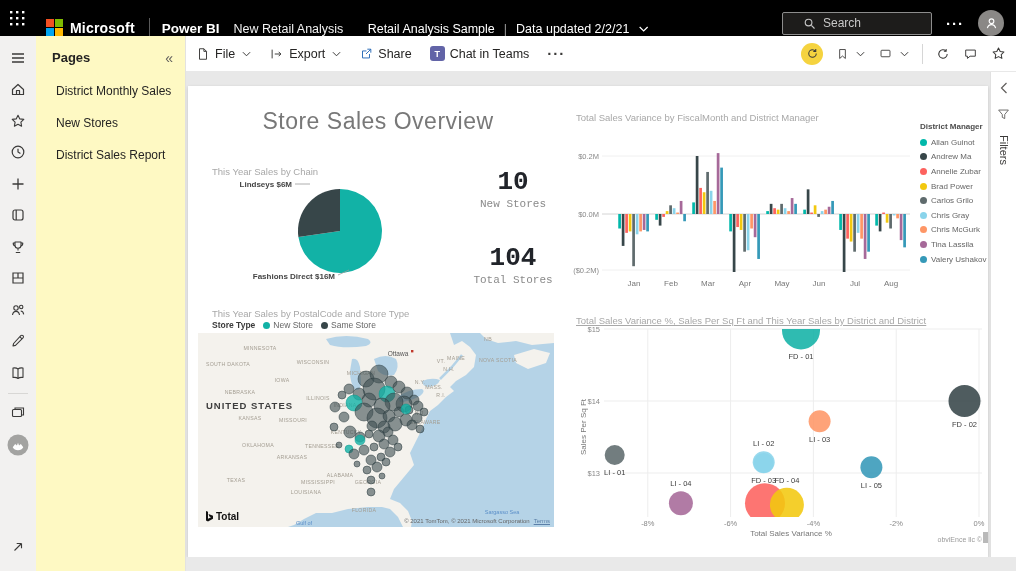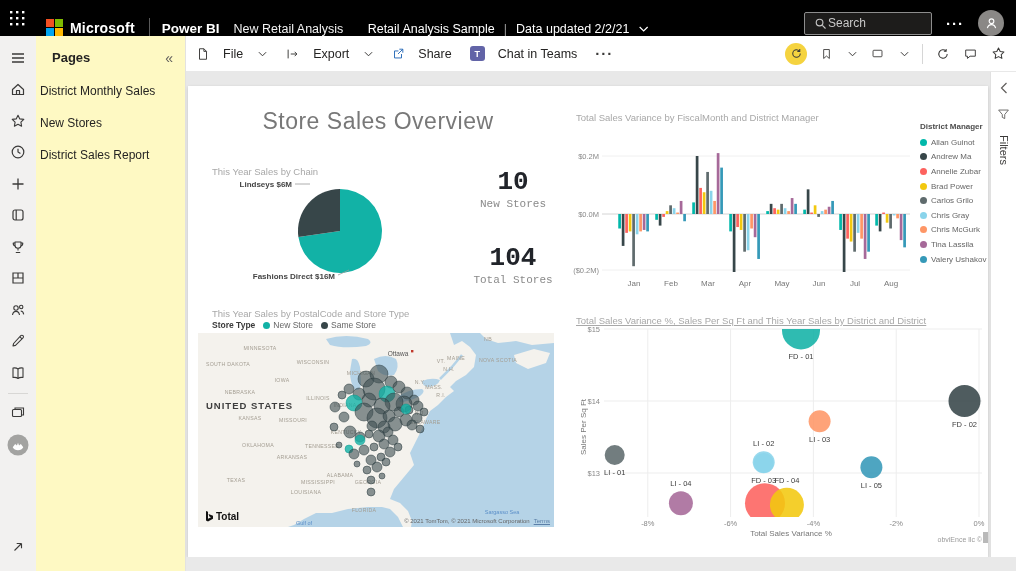--- a/index.html
+++ b/index.html
@@ -14,41 +14,41 @@
   .mslogo{display:flex;align-items:center;gap:7px;margin-left:12px;}
   .mssquares{display:grid;grid-template-columns:8px 8px;grid-template-rows:8px 8px;gap:1px;}
   .mssquares i{display:block;}
   .ms-name{font-size:14px;font-weight:bold;letter-spacing:.2px;}
   .tb-div{width:1px;height:18px;background:#5a5a5a;margin:0 12px 0 14px;}
   .product{font-size:13.5px;font-weight:bold;}
   .workspace-name{font-size:12.5px;margin-left:14px;color:#f2f2f2;}
   .tb-center{position:absolute;left:50%;transform:translateX(-50%);display:flex;align-items:center;gap:9px;font-size:12.5px;color:#fff;}
   .tb-center .sep{color:#9a9a9a;}
   .tb-right{margin-left:auto;display:flex;align-items:center;gap:14px;padding-right:12px;}
-  .searchbox{display:flex;align-items:center;gap:1px;width:108px;height:21px;background:#1d1c1b;
-             border:1px solid #8d8d8d;border-radius:2px;padding:0 9px;color:#c8c8c8;font-size:12px;cursor:text;}
+  .searchbox{display:flex;align-items:center;gap:7px;width:108px;height:21px;background:#1d1c1b;
+             border:1px solid #8d8d8d;border-radius:2px;padding:0 20px;color:#c8c8c8;font-size:12px;cursor:text;}
   .tb-more{font-size:15px;letter-spacing:1px;color:#fff;cursor:pointer;font-weight:bold;}
   .tb-avatar{width:26px;height:26px;border-radius:50%;background:#8a8886;display:flex;align-items:center;justify-content:center;cursor:pointer;}
   
   .rail{position:absolute;left:0;top:36px;width:36px;height:535px;background:#f2f1f0;display:flex;flex-direction:column;align-items:center;padding-top:6px;box-sizing:border-box;}
   .rail-btn{width:36px;height:31.5px;display:flex;align-items:center;justify-content:center;cursor:pointer;flex:0 0 auto;}
   .rail-sep{width:20px;height:1px;background:#d8d7d5;margin:4px 0;flex:0 0 auto;}
   .rail-spacer{flex:1 1 auto;}
   
   .pages{position:absolute;left:36px;top:36px;width:150px;height:535px;background:#fef9c3;border-right:1px solid #e3e2e1;box-sizing:border-box;}
   .pages-head{display:flex;align-items:center;justify-content:space-between;padding:14px 12px 10px 16px;}
   .pages-title{font-size:13px;font-weight:bold;color:#252423;}
   .pages-collapse{color:#605e5c;font-size:14px;cursor:pointer;line-height:10px;}
-  .page-item{height:32px;display:flex;align-items:center;font-size:12px;color:#252423;padding-left:4px;cursor:pointer;}
+  .page-item{height:32px;display:flex;align-items:center;font-size:12px;color:#252423;padding-left:20px;cursor:pointer;}
   .page-item.selected{background:#eaeaea;border-left:3px solid #1a1a1a;padding-left:13px;}
   
   .main{position:absolute;left:186px;top:36px;width:830px;height:535px;}
   .actionbar{position:absolute;left:0;top:0;width:830px;height:36px;background:#fff;border-bottom:1px solid #e8e8e8;
              display:flex;align-items:center;box-sizing:border-box;padding:0 10px 0 10px;}
-  .ab-item{display:flex;align-items:center;gap:13px;font-size:12.5px;color:#252423;margin-right:18px;cursor:pointer;text-align:right;}
+  .ab-item{display:flex;align-items:center;gap:5px;font-size:12.5px;color:#252423;margin-right:18px;cursor:pointer;text-align:right;}
   .ab-more{font-size:15px;font-weight:bold;color:#3b3a39;letter-spacing:1px;cursor:pointer;}
   .ab-right{margin-left:auto;display:flex;align-items:center;gap:13px;}
   .reset-btn{width:22px;height:22px;border-radius:50%;background:#f5d33f;display:flex;align-items:center;justify-content:center;cursor:pointer;}
   .ab-vdiv{width:1px;height:20px;background:#d6d6d6;}
   .icon-chev{margin-left:2px;}
   
   .canvas{position:absolute;left:0;top:36px;width:804px;height:485px;background:#e8e8e8;padding-left:17px;}
   .page-surface{position:absolute;left:2px;top:14px;width:800px;height:471px;background:#fff;box-shadow:0 1px 3px rgba(0,0,0,.16);}
   .report-title{position:absolute;left:10px;top:22px;width:360px;text-align:center;font-size:23px;font-weight:300;color:#787878;letter-spacing:.5px;}
   .vis-title{position:absolute;font-size:9.5px;color:#a8a8a8;}

